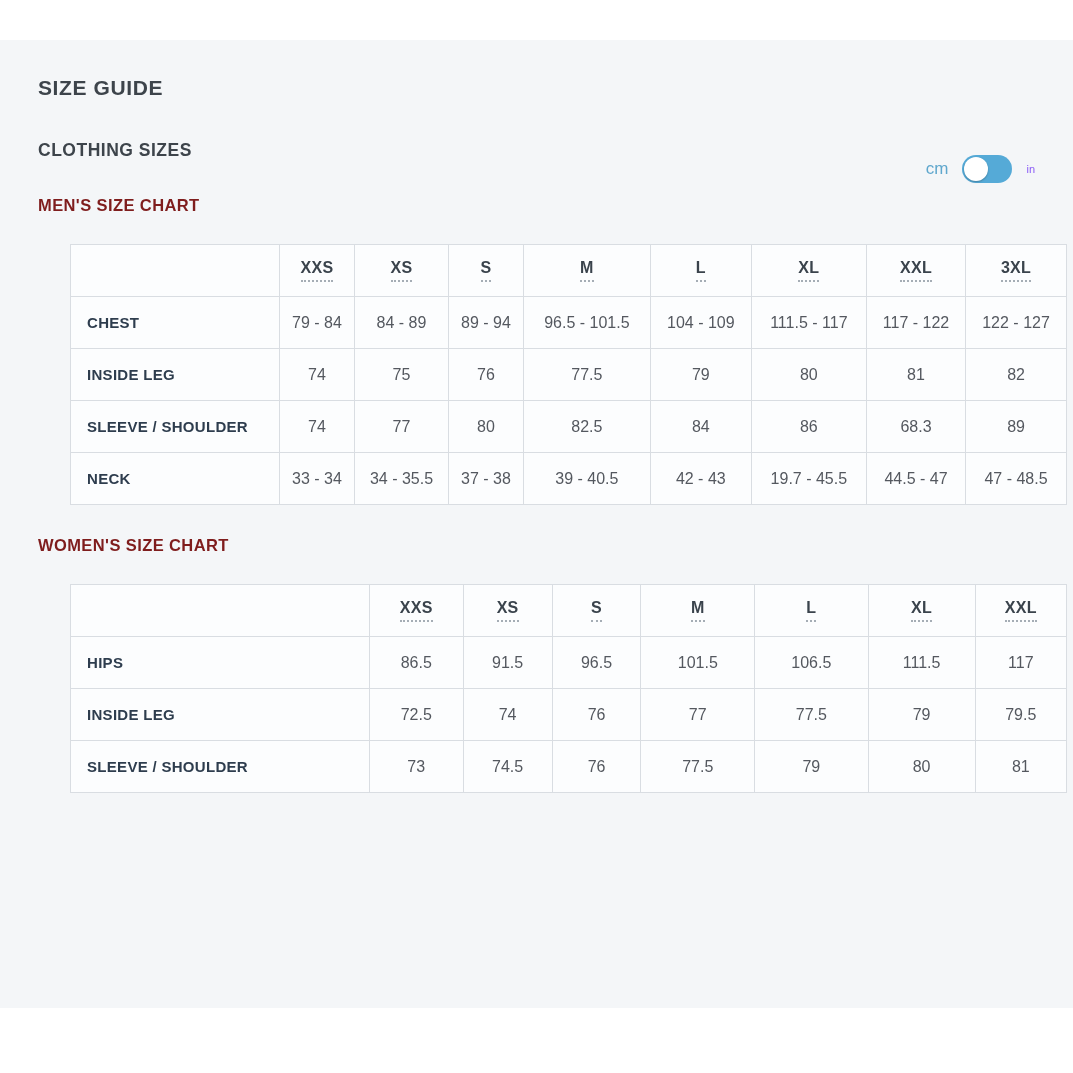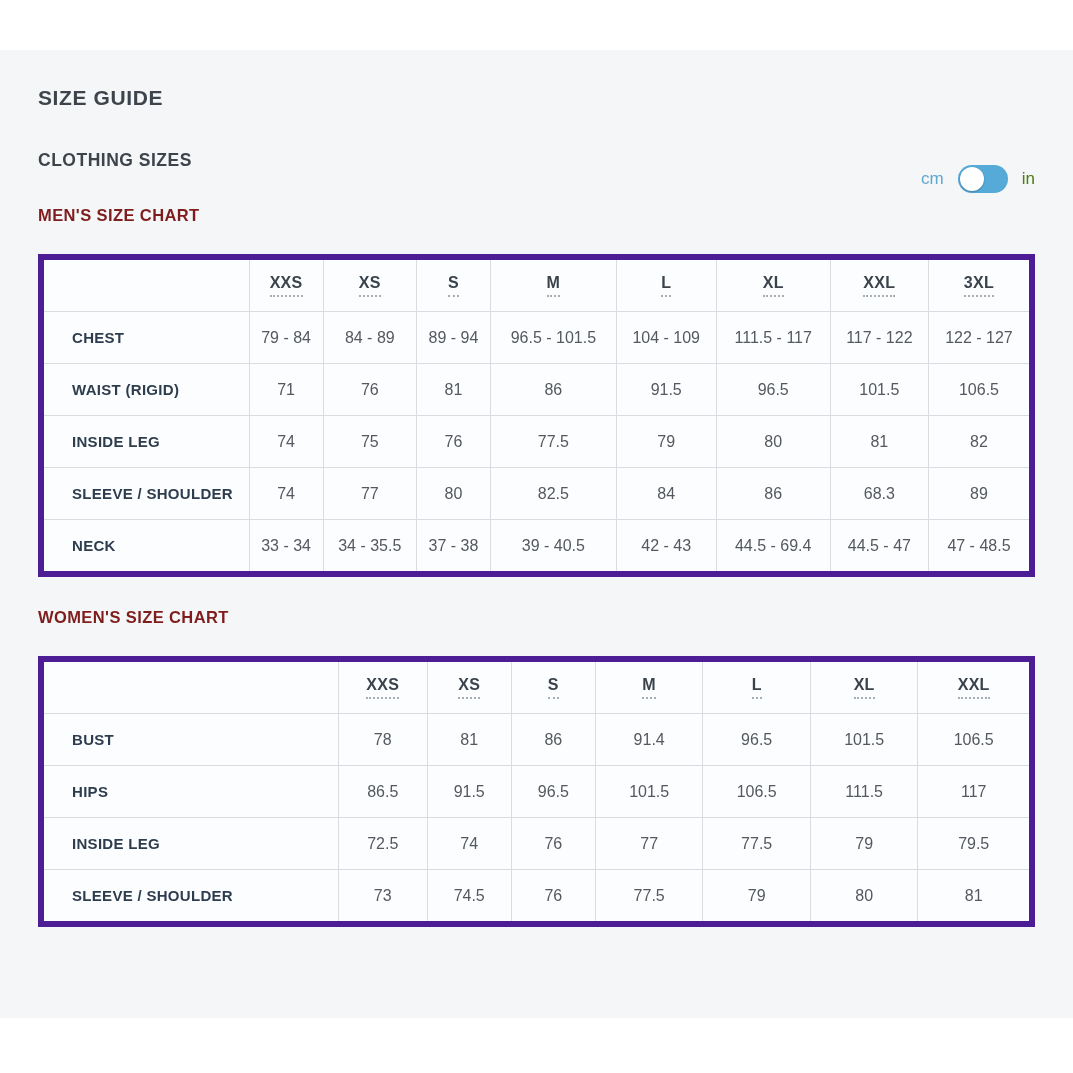--- a/index.html
+++ b/index.html
@@ -5,21 +5,21 @@
   html,body{margin:0;padding:0;}
   body{
     width:1073px;height:1073px;
     background:#ffffff;
     font-family:"Liberation Sans", sans-serif;
     position:relative;
     overflow:hidden;
   }
   .content-panel{
     position:absolute;
-    top:50px;left:0;right:0;
+    top:40px;left:0;right:0;
     height:968px;
     background:#f4f6f8;
     box-sizing:border-box;
     padding:36px 38px 0 38px;
   }
   h1.page-title{
     margin:0;
     font-size:21px;
     line-height:1.1;
     font-weight:bold;
@@ -45,22 +45,22 @@
     display:flex;
     align-items:center;
     gap:14px;
     margin-top:36px;
   }
   .unit-label-cm{
     font-size:17px;
     color:#5fa7cd;
   }
   .unit-label-in{
-    font-size:17px;
-    color:#4d7c0f;
+    font-size:11px;
+    color:#8b5cf6;
   }
   .switch{
     width:50px;height:28px;
     border-radius:14px;
     background:#55aad7;
     position:relative;
     cursor:pointer;
   }
   .switch .knob{
     position:absolute;
@@ -76,37 +76,38 @@
     line-height:1.1;
     font-weight:bold;
     color:#7f1d1d;
     letter-spacing:0.4px;
   }
   table.size-table{
     margin-top:30px;
     width:100%;
     border-collapse:collapse;
     background:#fcfdfe;
-    border:6px solid #4c1d95;
+    border:1px solid #4c1d95;
+    margin-left:32px;
   }
   table.size-table th, table.size-table td{
     border:1px solid #d9dde2;
     height:51px;
     padding:0;
     text-align:center;
     white-space:nowrap;
     font-weight:normal;
   }
   table.size-table td{
     font-size:16px;
     color:#54585f;
   }
   table.size-table th.row-label{
     text-align:left;
-    padding-left:28px;
+    padding-left:16px;
     font-size:15px;
     font-weight:bold;
     color:#2e3d4e;
     letter-spacing:0.3px;
   }
   .mens-table .row-label, .mens-table .corner-cell{ width:21%; }
   .womens-table .row-label, .womens-table .corner-cell{ width:30%; }
   th .size-label{
     display:inline-block;
     font-size:16px;
@@ -157,31 +158,20 @@
           <td>79 - 84</td>
           <td>84 - 89</td>
           <td>89 - 94</td>
           <td>96.5 - 101.5</td>
           <td>104 - 109</td>
           <td>111.5 - 117</td>
           <td>117 - 122</td>
           <td>122 - 127</td>
         </tr>
         <tr>
-          <th class="row-label">WAIST (RIGID)</th>
-          <td>71</td>
-          <td>76</td>
-          <td>81</td>
-          <td>86</td>
-          <td>91.5</td>
-          <td>96.5</td>
-          <td>101.5</td>
-          <td>106.5</td>
-        </tr>
-        <tr>
           <th class="row-label">INSIDE LEG</th>
           <td>74</td>
           <td>75</td>
           <td>76</td>
           <td>77.5</td>
           <td>79</td>
           <td>80</td>
           <td>81</td>
           <td>82</td>
         </tr>
@@ -196,21 +186,21 @@
           <td>68.3</td>
           <td>89</td>
         </tr>
         <tr>
           <th class="row-label">NECK</th>
           <td>33 - 34</td>
           <td>34 - 35.5</td>
           <td>37 - 38</td>
           <td>39 - 40.5</td>
           <td>42 - 43</td>
-          <td>44.5 - 69.4</td>
+          <td>19.7 - 45.5</td>
           <td>44.5 - 47</td>
           <td>47 - 48.5</td>
         </tr>
       </tbody>
   </table>
 
   <h3 class="chart-title">WOMEN'S SIZE CHART</h3>
   <table class="size-table womens-table">
     <thead>
         <tr>
@@ -219,30 +209,20 @@
           <th><span class="size-label">XS</span></th>
           <th><span class="size-label">S</span></th>
           <th><span class="size-label">M</span></th>
           <th><span class="size-label">L</span></th>
           <th><span class="size-label">XL</span></th>
           <th><span class="size-label">XXL</span></th>
         </tr>
       </thead>
     <tbody>
         <tr>
-          <th class="row-label">BUST</th>
-          <td>78</td>
-          <td>81</td>
-          <td>86</td>
-          <td>91.4</td>
-          <td>96.5</td>
-          <td>101.5</td>
-          <td>106.5</td>
-        </tr>
-        <tr>
           <th class="row-label">HIPS</th>
           <td>86.5</td>
           <td>91.5</td>
           <td>96.5</td>
           <td>101.5</td>
           <td>106.5</td>
           <td>111.5</td>
           <td>117</td>
         </tr>
         <tr>

